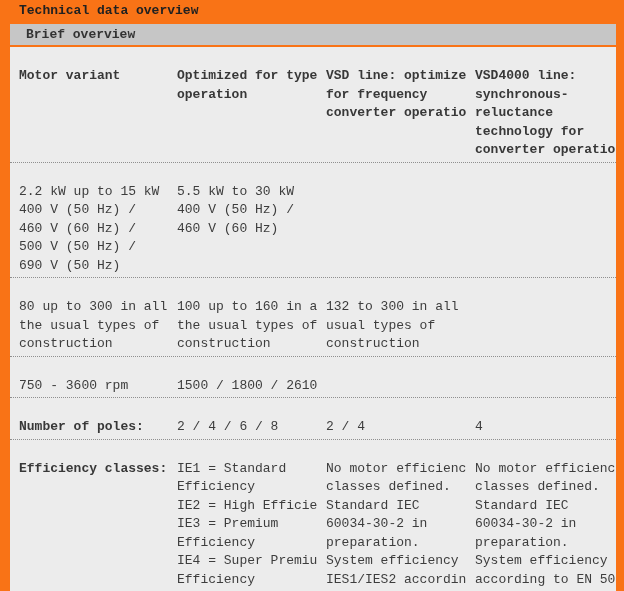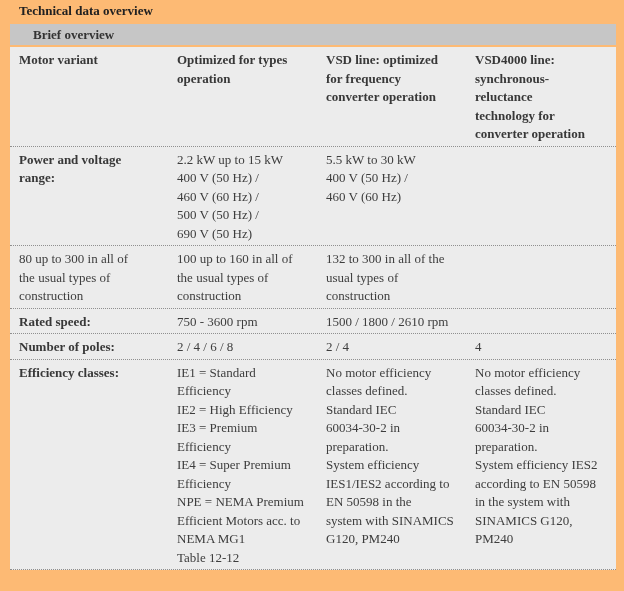--- a/index.html
+++ b/index.html
@@ -1,20 +1,20 @@
 <!DOCTYPE html>
 <html><head>
 <meta charset="utf-8">
 <style>
   html, body { margin: 0; padding: 0; background: #ffffff; }
   .page {
     width: 624px;
     height: 591px;
-    background: #fdba74;
-    font-family: Liberation Serif, serif;
+    background: #f97316;
+    font-family: Liberation Mono, monospace;
     font-size: 13px;
     color: #3d3d3d;
     overflow: hidden;
     position: relative;
   }
   .doc-title {
     font-weight: bold;
     color: #212121;
     margin: 3px 0 0 19px;
     height: 16px;
@@ -25,32 +25,32 @@
     left: 10px;
     top: 24px;
     width: 606px;
   }
   .section-bar {
     background: #c6c6c6;
     height: 21px;
     line-height: 21px;
     font-weight: bold;
     color: #333333;
-    padding-left: 23px;
+    padding-left: 16px;
     box-sizing: border-box;
     margin-bottom: 2px;
   }
   .t-row {
     display: grid;
     grid-template-columns: 158px 149px 149px 150px;
     background: #ececec;
     border-bottom: 1px dotted #8f8f8f;
   }
   .cell {
-    padding: 4px 4px 2px 9px;
+    padding: 20px 4px 2px 9px;
     line-height: 18.5px;
     white-space: pre;
     box-sizing: border-box;
     overflow: hidden;
   }
   .bold { font-weight: bold; color: #383838; }
 </style>
 </head>
 <body>
 
@@ -68,22 +68,20 @@
 for frequency
 converter operation</div>
       <div class="cell bold">VSD4000 line:
 synchronous-
 reluctance
 technology for
 converter operation</div>
     </div>
 
     <div class="t-row">
-      <div class="cell bold">Power and voltage
-range:</div>
       <div class="cell">2.2 kW up to 15 kW
 400 V (50 Hz) /
 460 V (60 Hz) /
 500 V (50 Hz) /
 690 V (50 Hz)</div>
       <div class="cell">5.5 kW to 30 kW
 400 V (50 Hz) /
 460 V (60 Hz)</div>
     </div>
 
@@ -93,21 +91,20 @@
 construction</div>
       <div class="cell">100 up to 160 in all of
 the usual types of
 construction</div>
       <div class="cell">132 to 300 in all of the
 usual types of
 construction</div>
     </div>
 
     <div class="t-row">
-      <div class="cell bold">Rated speed:</div>
       <div class="cell">750 - 3600 rpm</div>
       <div class="cell">1500 / 1800 / 2610 rpm</div>
     </div>
 
     <div class="t-row">
       <div class="cell bold">Number of poles:</div>
       <div class="cell">2 / 4 / 6 / 8</div>
       <div class="cell">2 / 4</div>
       <div class="cell">4</div>
     </div>

